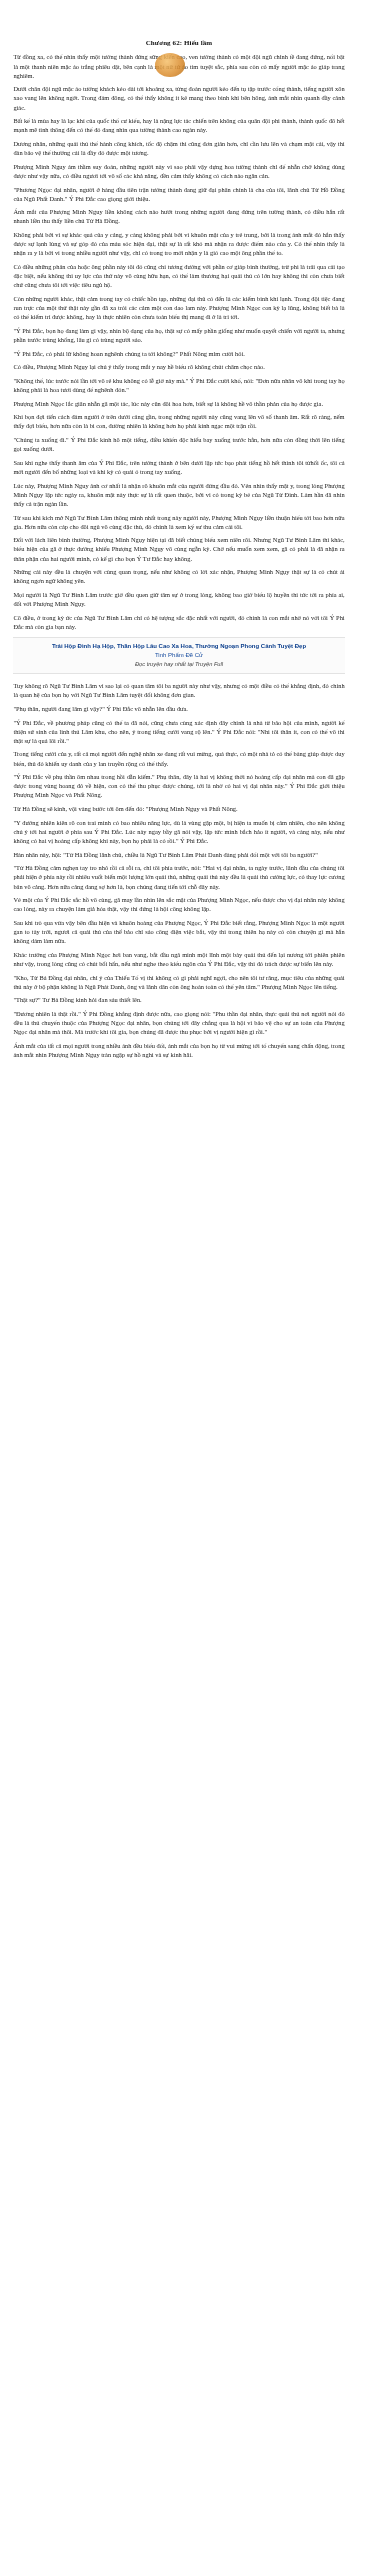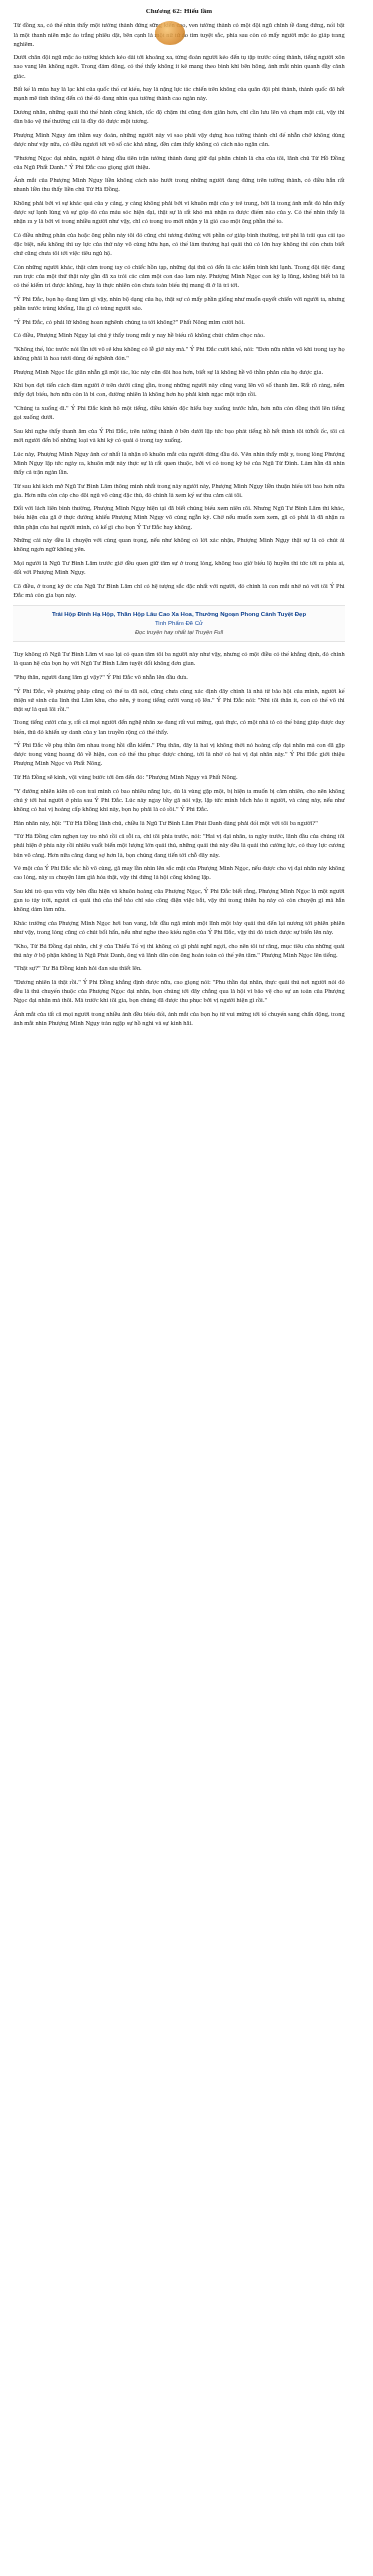--- a/index.html
+++ b/index.html
@@ -11,20 +11,21 @@
     width: 374px;
     font-family: "Liberation Serif", "DejaVu Serif", serif;
     color: #1a1a1a;
   }
   .page {
     width: 358px;
     box-sizing: border-box;
     padding: 5.2px 13.4px 15.5px 13.4px;
     position: relative;
     overflow: hidden;
+    margin-top: 32px;
   }
   .chapter-title {
     text-align: center;
     font-size: 7px;
     font-weight: bold;
     color: #111;
     margin: 2.1px 0 5.2px 0;
     letter-spacing: 0.1px;
   }
   p.para {

